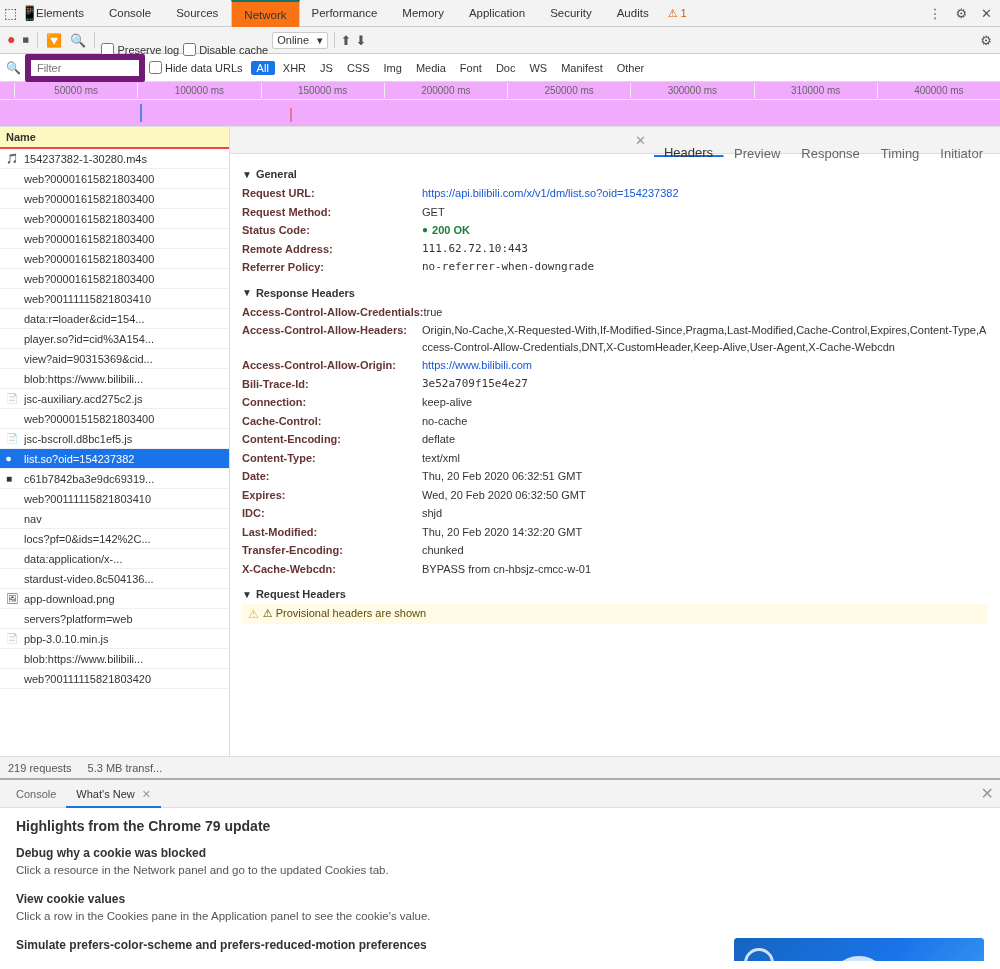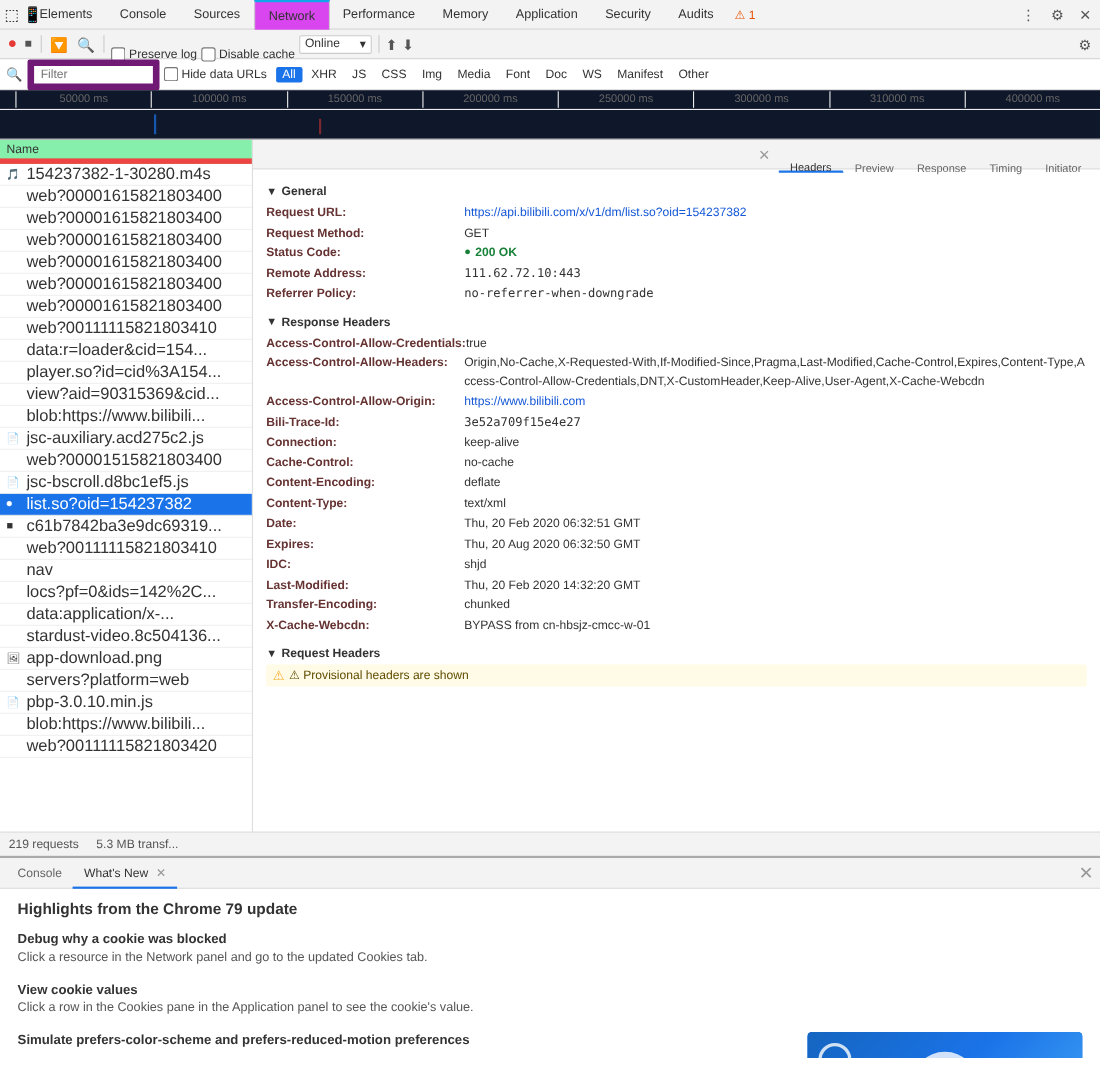--- a/index.html
+++ b/index.html
@@ -9,38 +9,38 @@
     .top-tabs {
       display: flex; align-items: center; background: #f3f3f3; border-bottom: 1px solid #ccc;
       height: 27px; padding: 0 4px;
     }
     .top-tab {
       padding: 0 12px; height: 27px; line-height: 27px; cursor: pointer;
       font-size: 11.5px; color: #333; border-right: 1px solid transparent;
       white-space: nowrap;
     }
     .top-tab.active {
-      background: #d946ef; border-top: 2px solid #0ea5e9; border-left: 1px solid #ccc; border-right: 1px solid #ccc;
+      background: #f97316; border-top: 2px solid #0f766e; border-left: 1px solid #ccc; border-right: 1px solid #ccc;
       color: #333; font-weight: 500;
     }
     .top-tab-icons { display: flex; align-items: center; margin-left: auto; gap: 6px; }
     .icon-btn { cursor: pointer; padding: 2px 4px; color: #555; font-size: 13px; }
 
     
     .toolbar {
       display: flex; align-items: center; background: #f3f3f3; border-bottom: 1px solid #ccc;
       height: 27px; padding: 0 6px; gap: 4px;
     }
     .toolbar-icon { cursor: pointer; color: #555; font-size: 13px; padding: 2px; }
     .toolbar-sep { width: 1px; background: #ccc; height: 16px; margin: 0 2px; }
     .toolbar-checkbox { display: flex; align-items: center; gap: 3px; font-size: 11px; cursor: pointer; margin-top: 19px; }
     .toolbar-checkbox input { margin: 0; }
     .toolbar-select {
       display: flex; align-items: center; border: 1px solid #ccc; background: #fff;
-      border-radius: 2px; padding: 1px 4px; gap: 18px; cursor: pointer; font-size: 11px;
+      border-radius: 2px; padding: 1px 4px; gap: 8px; cursor: pointer; font-size: 11px;
     }
     .upload-icon, .download-icon { color: #555; font-size: 13px; cursor: pointer; }
 
     
     .filter-bar {
       display: flex; align-items: center; background: #fff; border-bottom: 1px solid #ddd;
       height: 28px; padding: 0 6px; gap: 4px;
     }
     .filter-input {
       border: 6px solid #701a75; border-radius: 2px; padding: 2px 6px;
@@ -48,63 +48,63 @@
     }
     .filter-checkbox { display: flex; align-items: center; gap: 3px; font-size: 11px; cursor: pointer; }
     .filter-types { display: flex; align-items: center; gap: 2px; margin-left: 4px; }
     .filter-type {
       padding: 1px 6px; border-radius: 2px; cursor: pointer; font-size: 11px; color: #333;
     }
     .filter-type.active { background: #1a73e8; color: #fff; }
 
     
     .timeline {
-      background: #0f172a; border-bottom: 1px solid #ddd; height: 45px;
+      background: #f0abfc; border-bottom: 1px solid #ddd; height: 45px;
       display: flex; flex-direction: column; position: relative; overflow: hidden;
     }
     .timeline-ruler {
       display: flex; align-items: center; height: 18px; border-bottom: 1px solid #eee;
       padding-left: 0; font-size: 10px; color: #666;
     }
     .timeline-ruler-tick { flex: 1; text-align: center; border-left: 1px solid #eee; padding: 2px 0; font-size: 10px; }
     .timeline-bars { flex: 1; position: relative; }
 
     
     .main-area {
       display: flex; height: calc(969px - 27px - 27px - 28px - 45px - 30px - 183px);
     }
 
     
     .file-list {
       width: 230px; border-right: 1px solid #ddd; overflow-y: auto; overflow-x: hidden;
       flex-shrink: 0;
     }
     .file-list-header {
-      display: flex; background: #86efac; border-bottom: 5px solid #ef4444;
-      padding: 3px 6px; font-size: 11px; font-weight: 400; color: #333; height: 22px; align-items: center;
+      display: flex; background: #fef9c3; border-bottom: 2px solid #ef4444;
+      padding: 3px 6px; font-size: 11px; font-weight: 700; color: #333; height: 22px; align-items: center;
     }
     .file-item {
       display: flex; align-items: center; padding: 1px 6px; height: 20px;
       border-bottom: 1px solid #f0f0f0; cursor: pointer; white-space: nowrap; overflow: hidden;
     }
     .file-item.selected { background: #1a73e8; color: #fff; }
     .file-icon { width: 14px; margin-right: 4px; font-size: 10px; flex-shrink: 0; }
-    .file-name { overflow: hidden; text-overflow: ellipsis; font-size: 15px; }
+    .file-name { overflow: hidden; text-overflow: ellipsis; font-size: 11px; }
 
     
     .detail-panel { flex: 1; display: flex; flex-direction: column; overflow: hidden; }
 
     
     .detail-tabs {
       display: flex; align-items: center; background: #f3f3f3; border-bottom: 1px solid #ddd;
       height: 27px; padding: 0 6px; position: relative;
     }
     .detail-tab {
       padding: 16px 10px; height: 27px; line-height: 27px; cursor: pointer;
-      font-size: 10px; color: #666; border-right: 1px solid transparent;
+      font-size: 13px; color: #666; border-right: 1px solid transparent;
     }
     .detail-tab.active { color: #333; border-bottom: 2px solid #1a73e8; font-weight: 500; }
     .detail-tab-close { margin-left: auto; cursor: pointer; color: #999; font-size: 13px; }
 
     
     .detail-content { flex: 1; overflow-y: auto; padding: 8px 12px; font-size: 11px; }
 
     
     .section-header {
       display: flex; align-items: center; font-weight: 600; color: #333;
@@ -451,21 +451,21 @@
       <div class="prop-row">
         <span class="prop-name">Content-Type:</span>
         <span class="prop-value">text/xml</span>
       </div>
       <div class="prop-row">
         <span class="prop-name">Date:</span>
         <span class="prop-value">Thu, 20 Feb 2020 06:32:51 GMT</span>
       </div>
       <div class="prop-row">
         <span class="prop-name">Expires:</span>
-        <span class="prop-value">Thu, 20 Aug 2020 06:32:50 GMT</span>
+        <span class="prop-value">Wed, 20 Feb 2020 06:32:50 GMT</span>
       </div>
       <div class="prop-row">
         <span class="prop-name">IDC:</span>
         <span class="prop-value">shjd</span>
       </div>
       <div class="prop-row">
         <span class="prop-name">Last-Modified:</span>
         <span class="prop-value">Thu, 20 Feb 2020 14:32:20 GMT</span>
       </div>
       <div class="prop-row">

